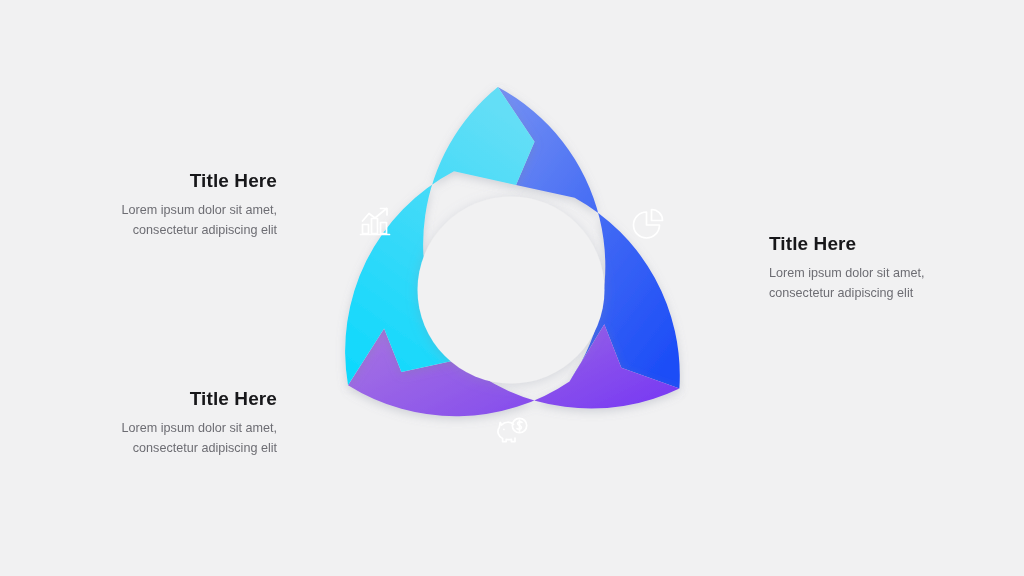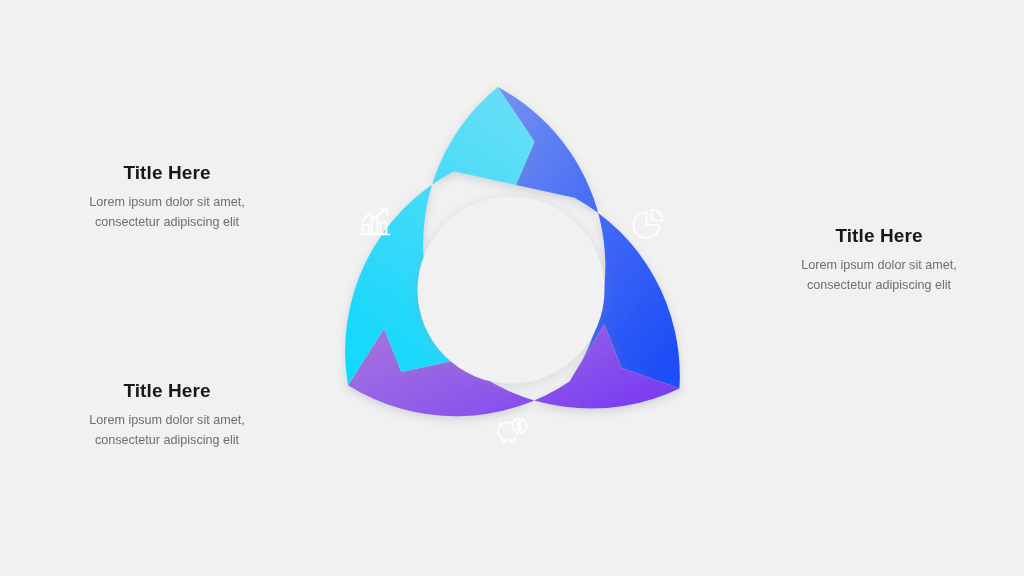--- a/index.html
+++ b/index.html
@@ -31,30 +31,28 @@
   }
   .txt-block {
     position: absolute;
     width: 220px;
   }
   .txt-block .t-title {
     font-size: 19px;
     font-weight: bold;
     color: #17171a;
     letter-spacing: 0.1px;
-    margin: 0 0 9px 0;
+    margin: 8px 0 9px 0;
     line-height: 1.1;
-    text-align: center;
   }
   .txt-block .t-desc {
     font-size: 12.6px;
     color: #6d6d73;
     line-height: 1.58;
     margin: 0;
-    text-align: center;
   }
   .blk-left-top {
     left: 57px;
     top: 163px;
     text-align: right;
   }
   .blk-left-bottom {
     left: 57px;
     top: 381px;
     text-align: right;

